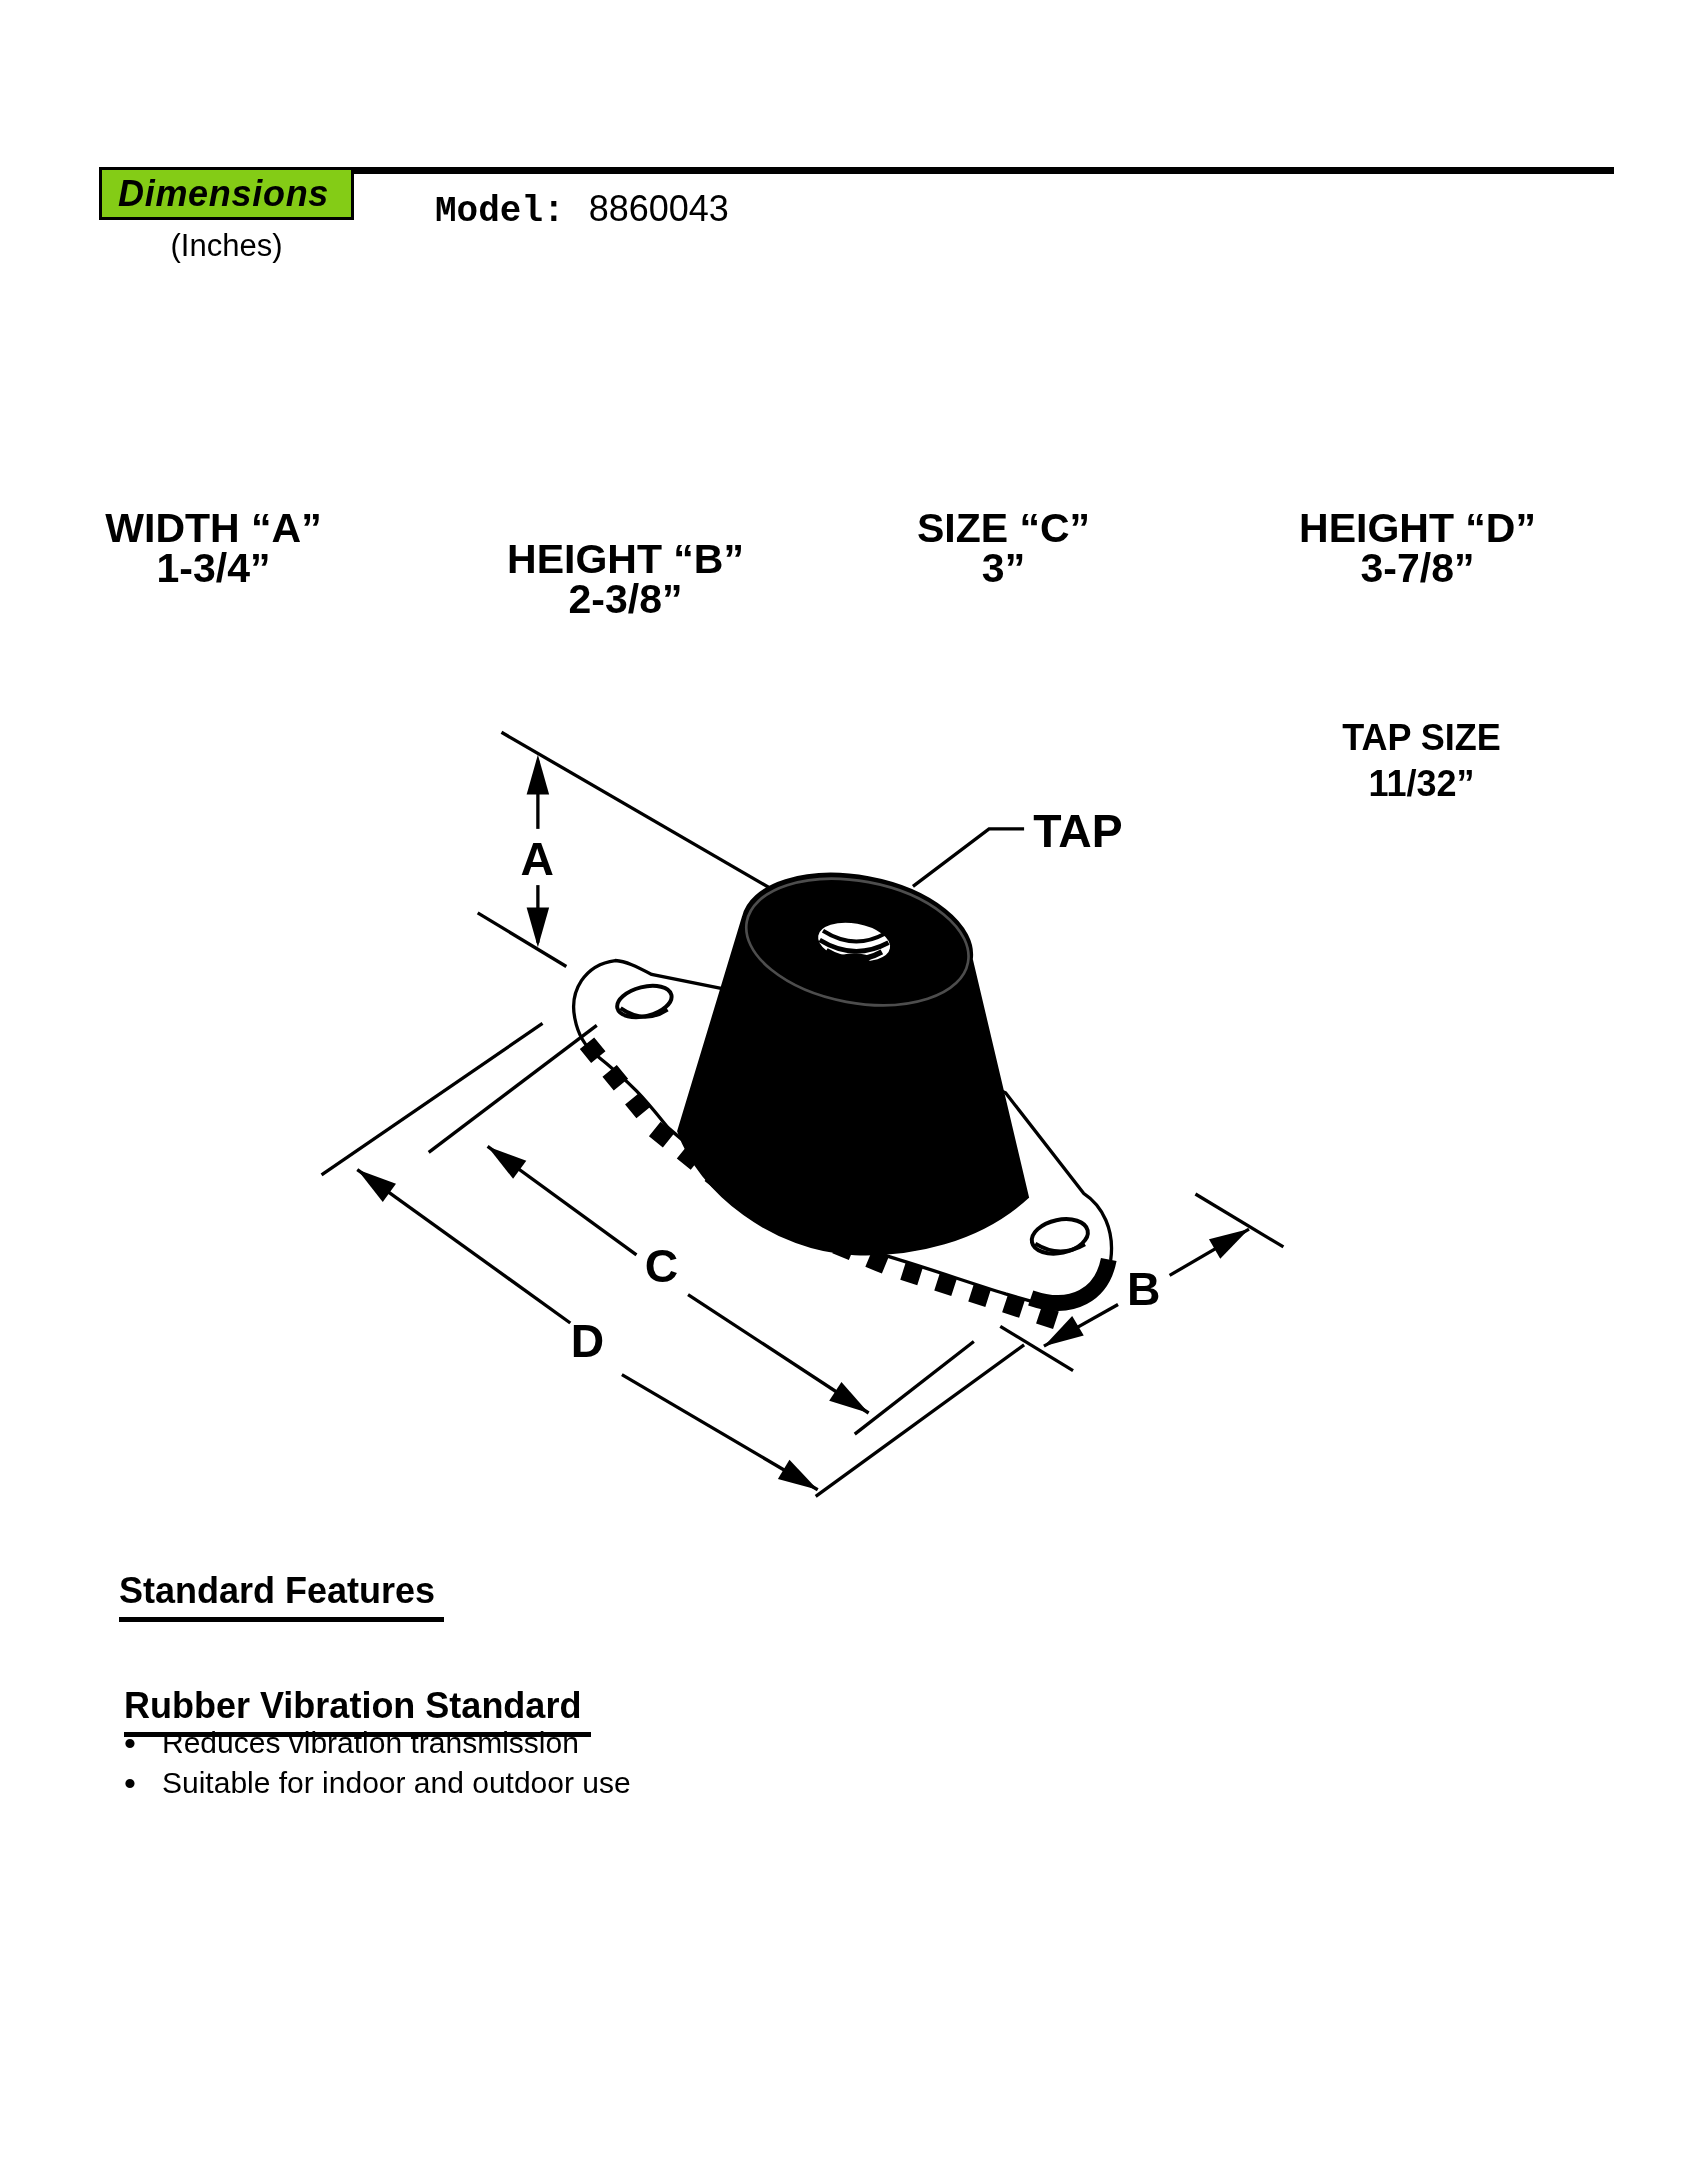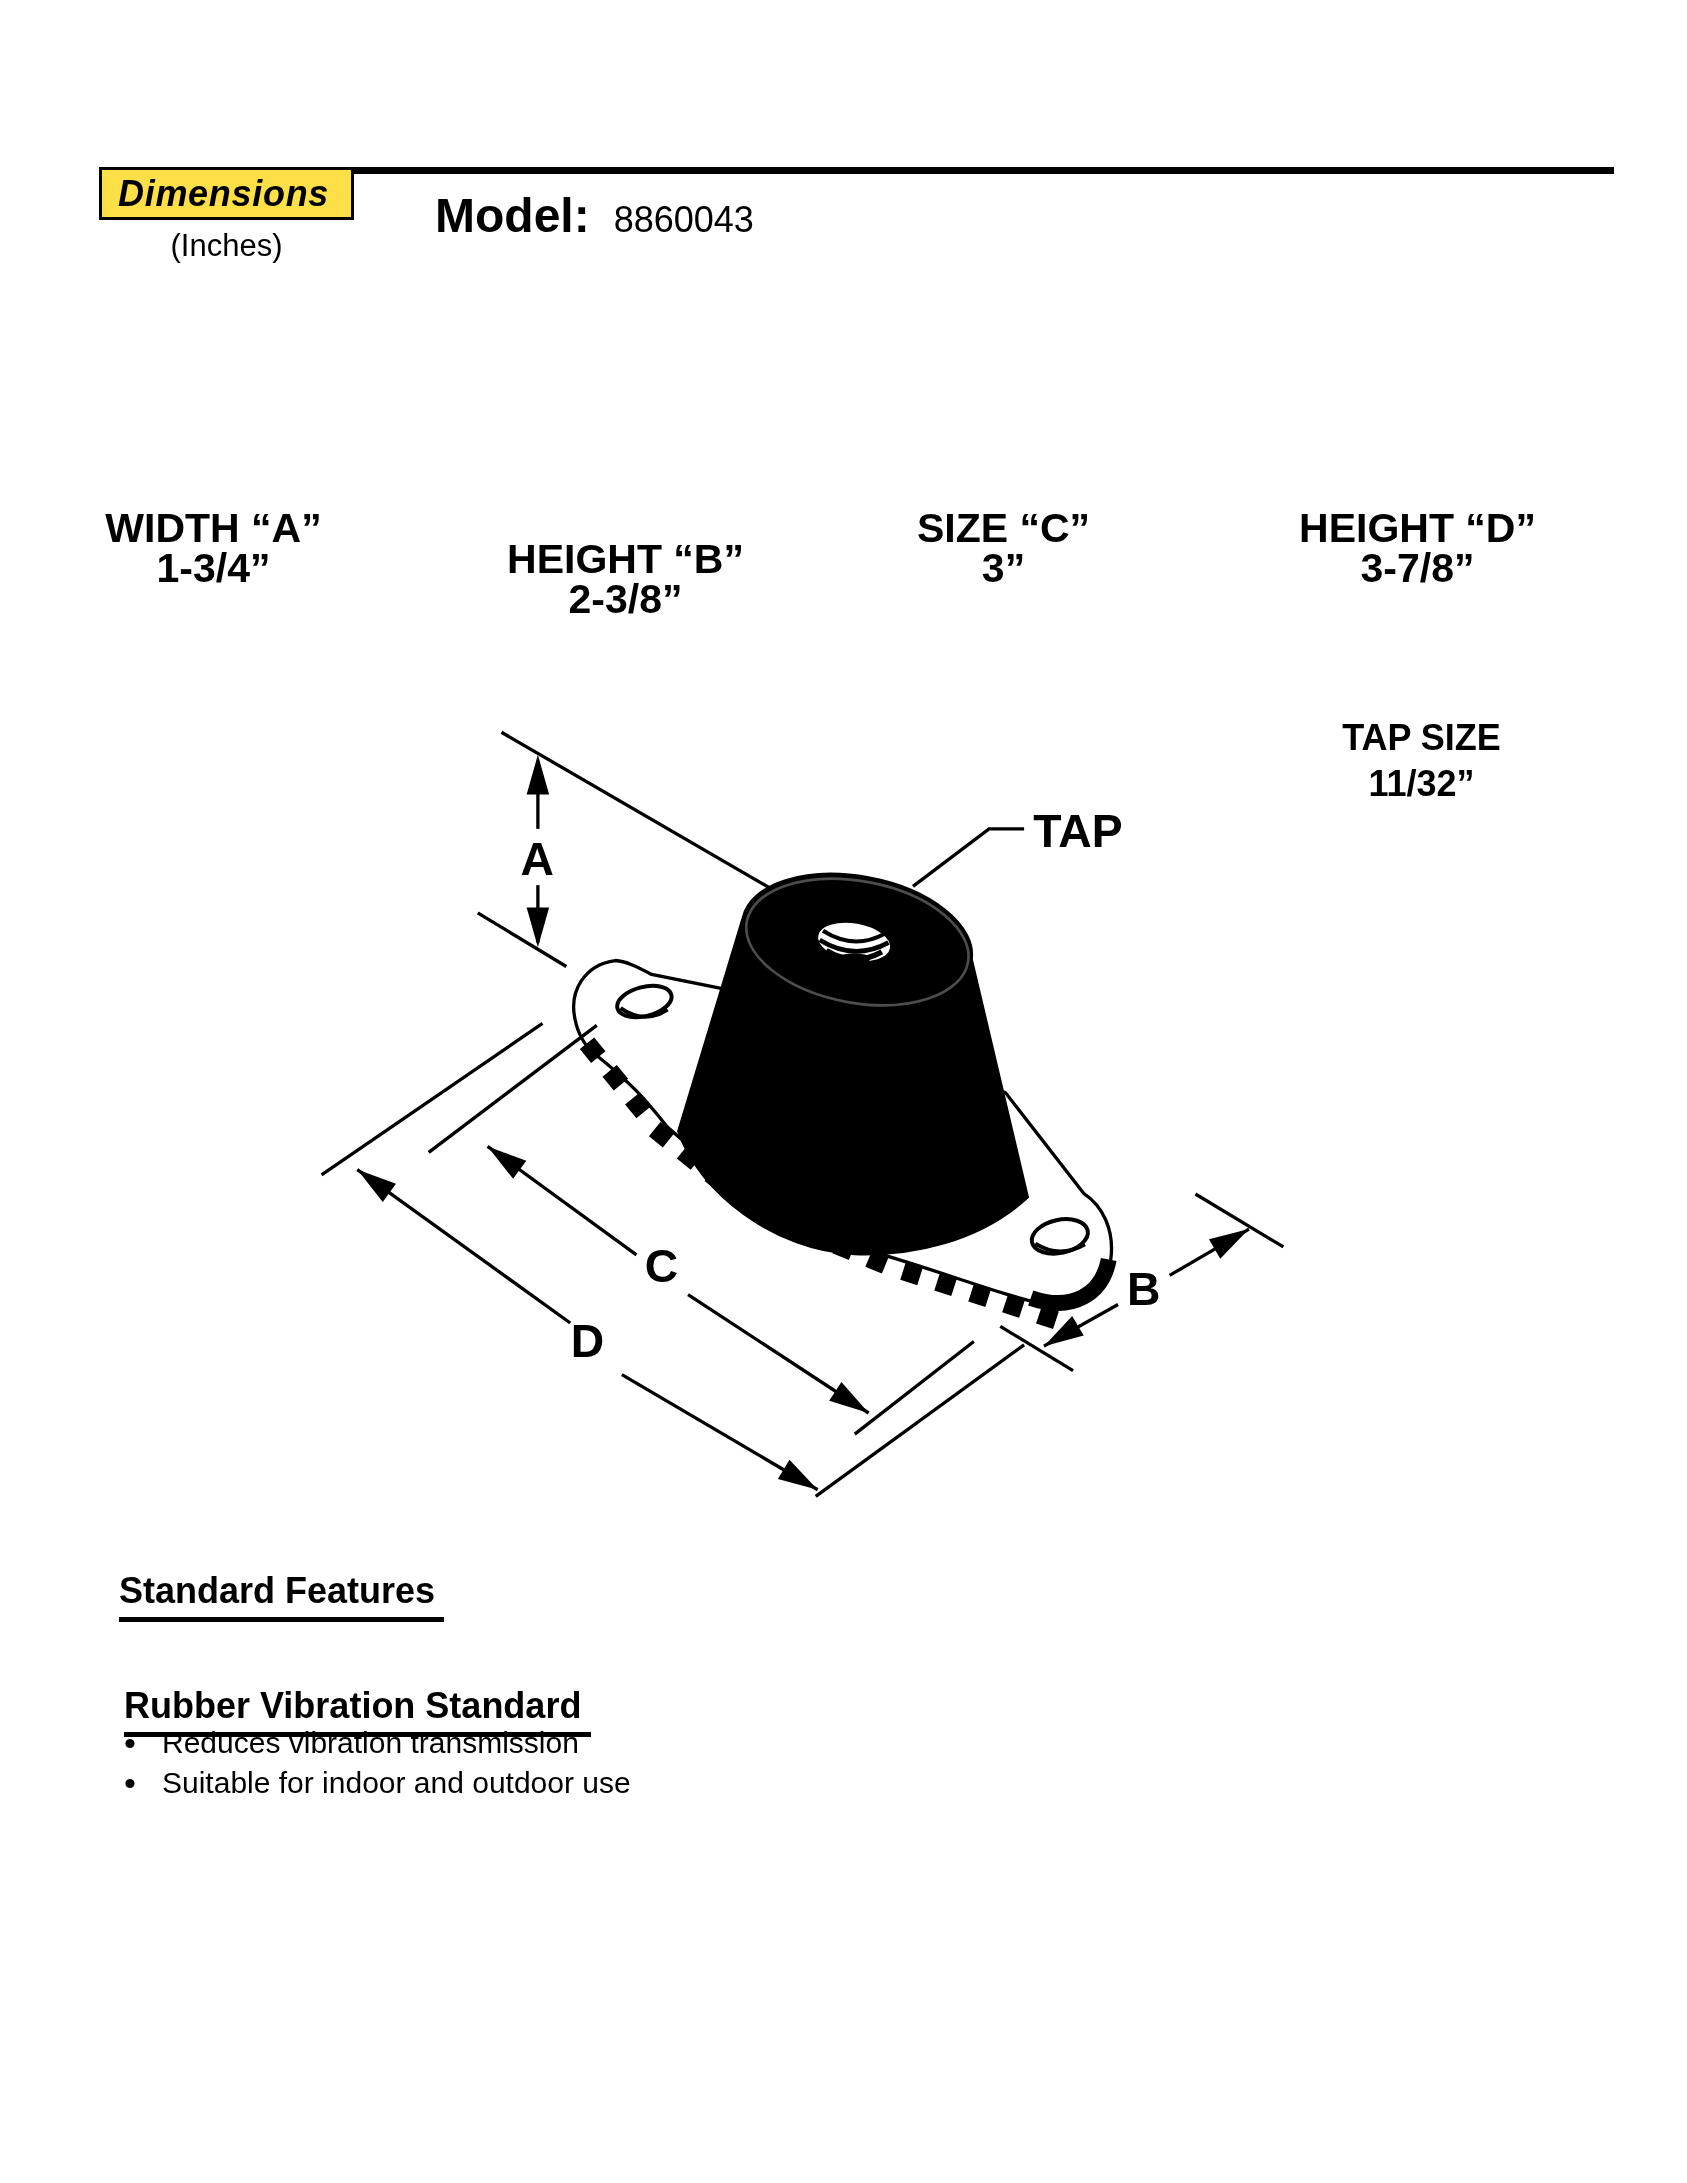--- a/index.html
+++ b/index.html
@@ -4,28 +4,28 @@
 <style>
   html,body{margin:0;padding:0;}
   body{
     width:1687px;height:2183px;position:relative;background:#ffffff;
     font-family:"Liberation Sans", sans-serif;color:#000;overflow:hidden;
   }
   .abs{position:absolute;}
   
   .top-rule{left:99px;top:167px;width:1515px;height:6.6px;background:#000;}
   .dims-box{
-    left:99px;top:167px;width:255px;height:53px;background:#fde047;
+    left:99px;top:167px;width:255px;height:53px;background:#84cc16;
     border:3.3px solid #000;box-sizing:border-box;
     display:flex;align-items:center;padding-left:16px;
   }
   .dims-box span{font-size:36px;font-weight:bold;font-style:italic;letter-spacing:0.7px;}
   .inches{left:99px;top:228px;width:255px;text-align:center;font-size:31px;}
   .model-row{left:435px;top:188px;display:flex;align-items:baseline;gap:24px;}
-  .model-label{font-size:48px;font-weight:bold;}
+  .model-label{font-size:36px;font-weight:bold;font-family:Liberation Mono, monospace;}
   .model-value{font-size:36px;}
   
   .dim-col{top:508px;width:265px;text-align:center;}
   .dim-label,.dim-value{font-size:41px;font-weight:bold;line-height:40px;white-space:nowrap;}
   .tap-block{left:1289px;top:715px;width:265px;text-align:center;}
   .tap-block div{font-size:36px;font-weight:bold;line-height:46px;white-space:nowrap;}
   
   .diagram-svg{left:0;top:0;width:1687px;height:2183px;}
   .dimtext{font-family:"Liberation Sans",sans-serif;font-size:70px;font-weight:bold;fill:#000;}
   

